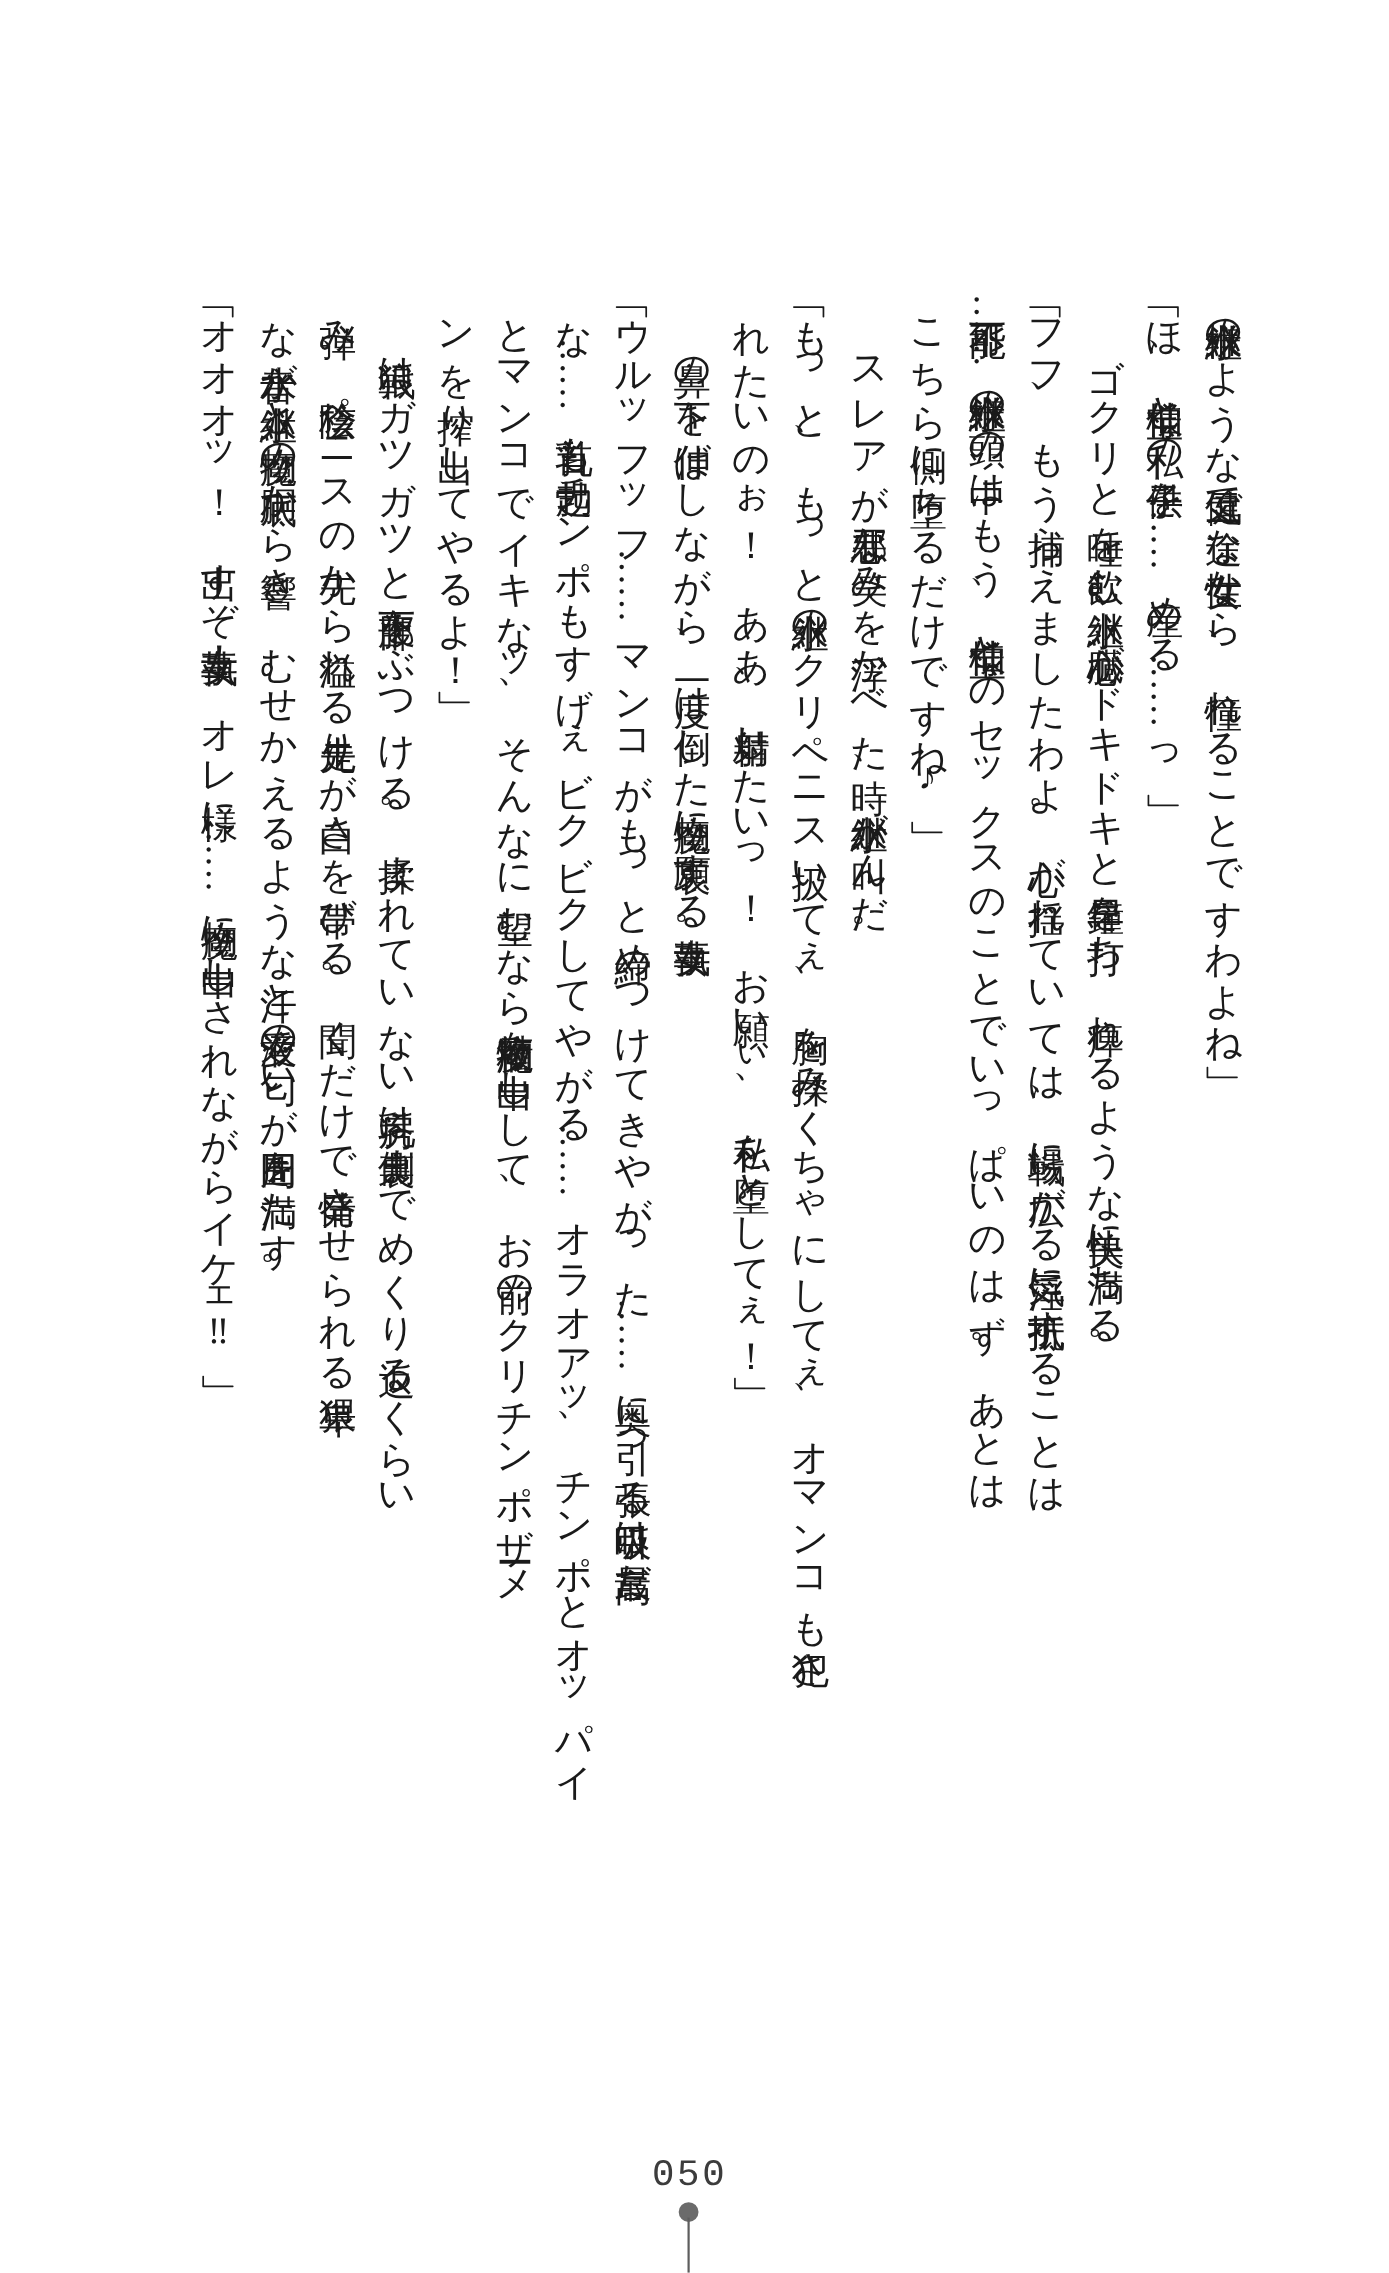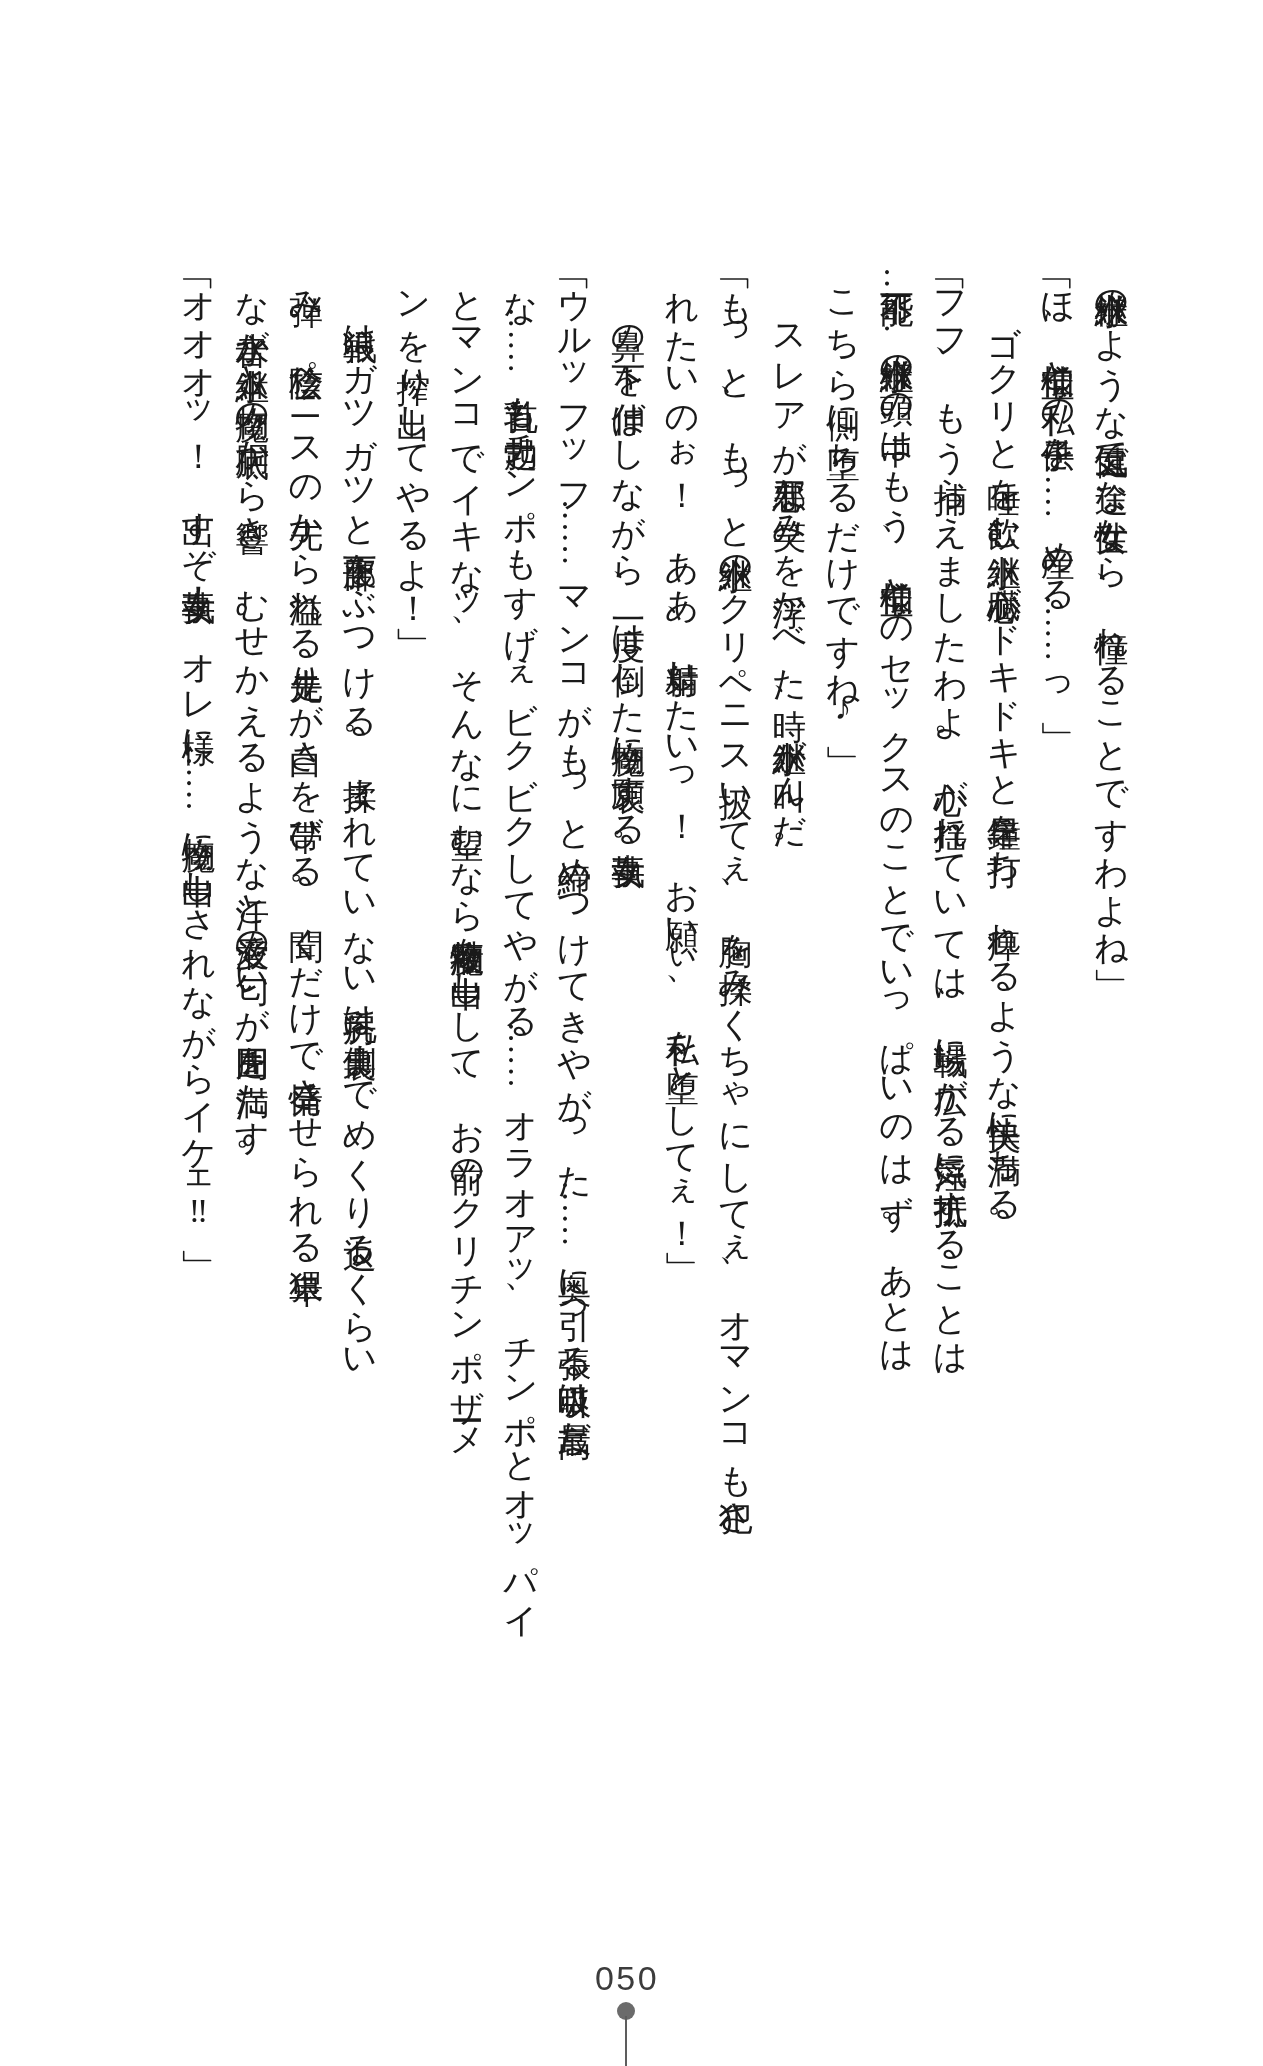--- a/index.html
+++ b/index.html
@@ -29,21 +29,21 @@
     white-space: nowrap;
   }
   .text-block p.line.indent { text-indent: 34px; }
 
   
   .pagenum {
     position: absolute;
     top: 1959px;
     left: 627px;
     transform: translateX(-50%);
-    font-family: Liberation Sans, sans-serif;
+    font-family: Liberation Mono, monospace;
     font-size: 34px;
     letter-spacing: 2.5px;
     color: var(--pn, #3c3c3c);
   }
   .footer-dot {
     position: absolute;
     left: 617px;
     top: 2002px;
     width: 18px; height: 18px;
     border-radius: 50%;

